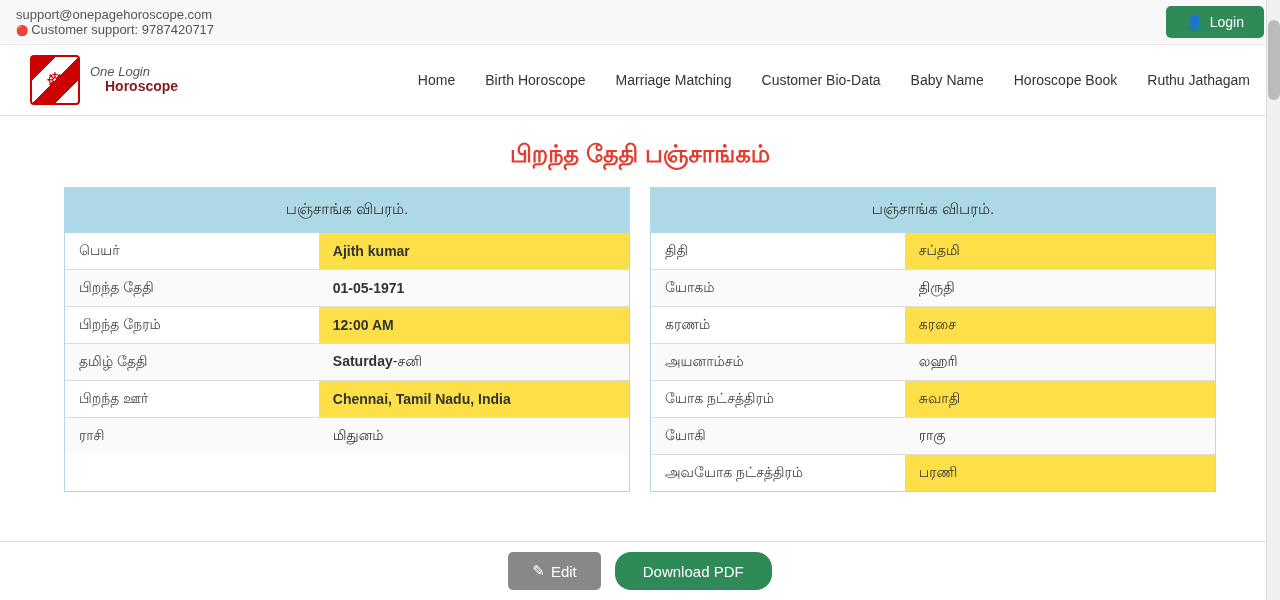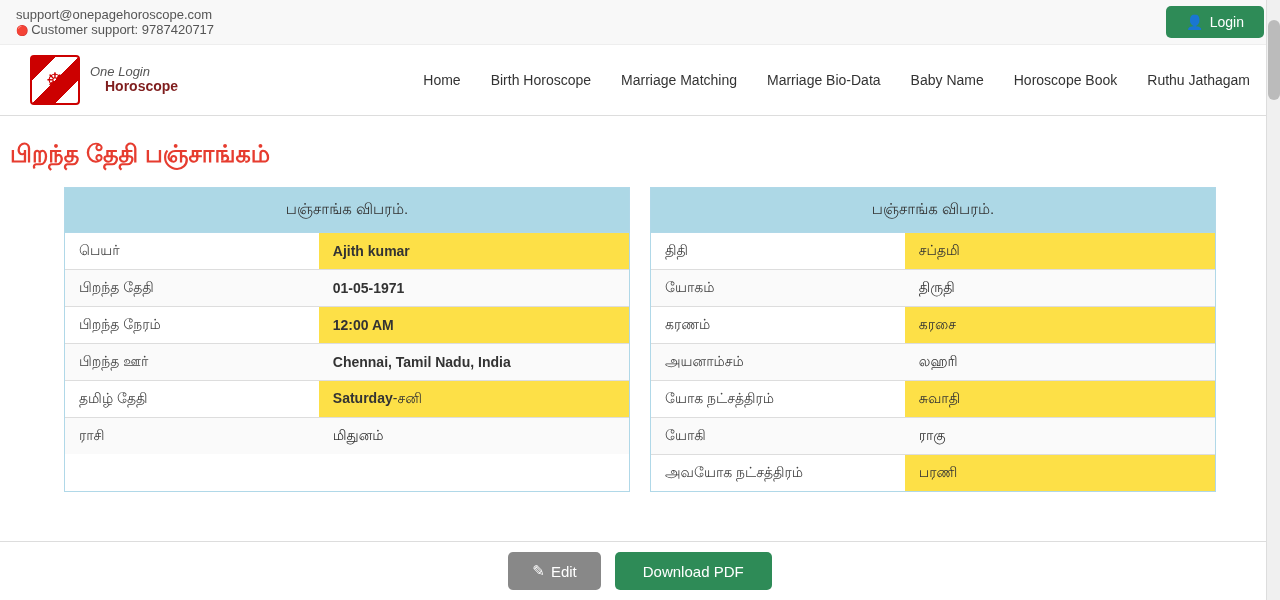--- a/index.html
+++ b/index.html
@@ -55,21 +55,21 @@
     .nav a {
       text-decoration: none;
       color: #333;
       font-size: 14px;
       cursor: pointer;
       margin-left: 12px;
     }
 
     
     .page-title {
-      text-align: left;
+      text-align: center;
       padding: 24px 10px 16px;
       font-size: 24px;
       color: #e63c2f;
       font-weight: bold;
     }
 
     
     .tables-section {
       display: flex;
       gap: 12px;
@@ -134,21 +134,21 @@
       font-size: 15px;
       display: flex;
       align-items: center;
       gap: 6px;
     }
     .pdf-btn {
       background: #2e8b57;
       color: #fff;
       border: none;
       padding: 10px 28px;
-      border-radius: 5px;
+      border-radius: 16px;
       cursor: pointer;
       font-size: 15px;
     }
 
     
     .scrollbar {
       position: fixed;
       right: 0;
       top: 0;
       bottom: 0;
@@ -185,21 +185,21 @@
     </div>
     <div class="logo-text">
       <span class="one-page">One Login</span>
       <span class="horoscope">Horoscope</span>
     </div>
   </div>
   <nav class="nav">
     <a>Home</a>
     <a>Birth Horoscope</a>
     <a>Marriage Matching</a>
-    <a>Marriage Bio-Data</a>
+    <a>Customer Bio-Data</a>
     <a>Baby Name</a>
     <a>Horoscope Book</a>
     <a>Ruthu Jathagam</a>
   </nav>
 </div>
 
 <div class="page-title">பிறந்த தேதி பஞ்சாங்கம்</div>
 
 <div class="tables-section">
 
@@ -213,26 +213,26 @@
           </tr>
           <tr>
             <td>பிறந்த தேதி</td>
             <td><strong>01-05-1971</strong></td>
           </tr>
           <tr>
             <td>பிறந்த நேரம்</td>
             <td><strong>12:00 AM</strong></td>
           </tr>
           <tr>
+            <td>தமிழ் தேதி</td>
+            <td><strong>Saturday</strong>-சனி</td>
+          </tr>
+          <tr>
             <td>பிறந்த ஊர்</td>
             <td><strong>Chennai, Tamil Nadu, India</strong></td>
-          </tr>
-          <tr>
-            <td>தமிழ் தேதி</td>
-            <td><strong>Saturday</strong>-சனி</td>
           </tr>
           <tr>
             <td>ராசி</td>
             <td>மிதுனம்</td>
           </tr>
         </tbody>
     </table>
   </div>
 
   <div class="table-wrapper">

